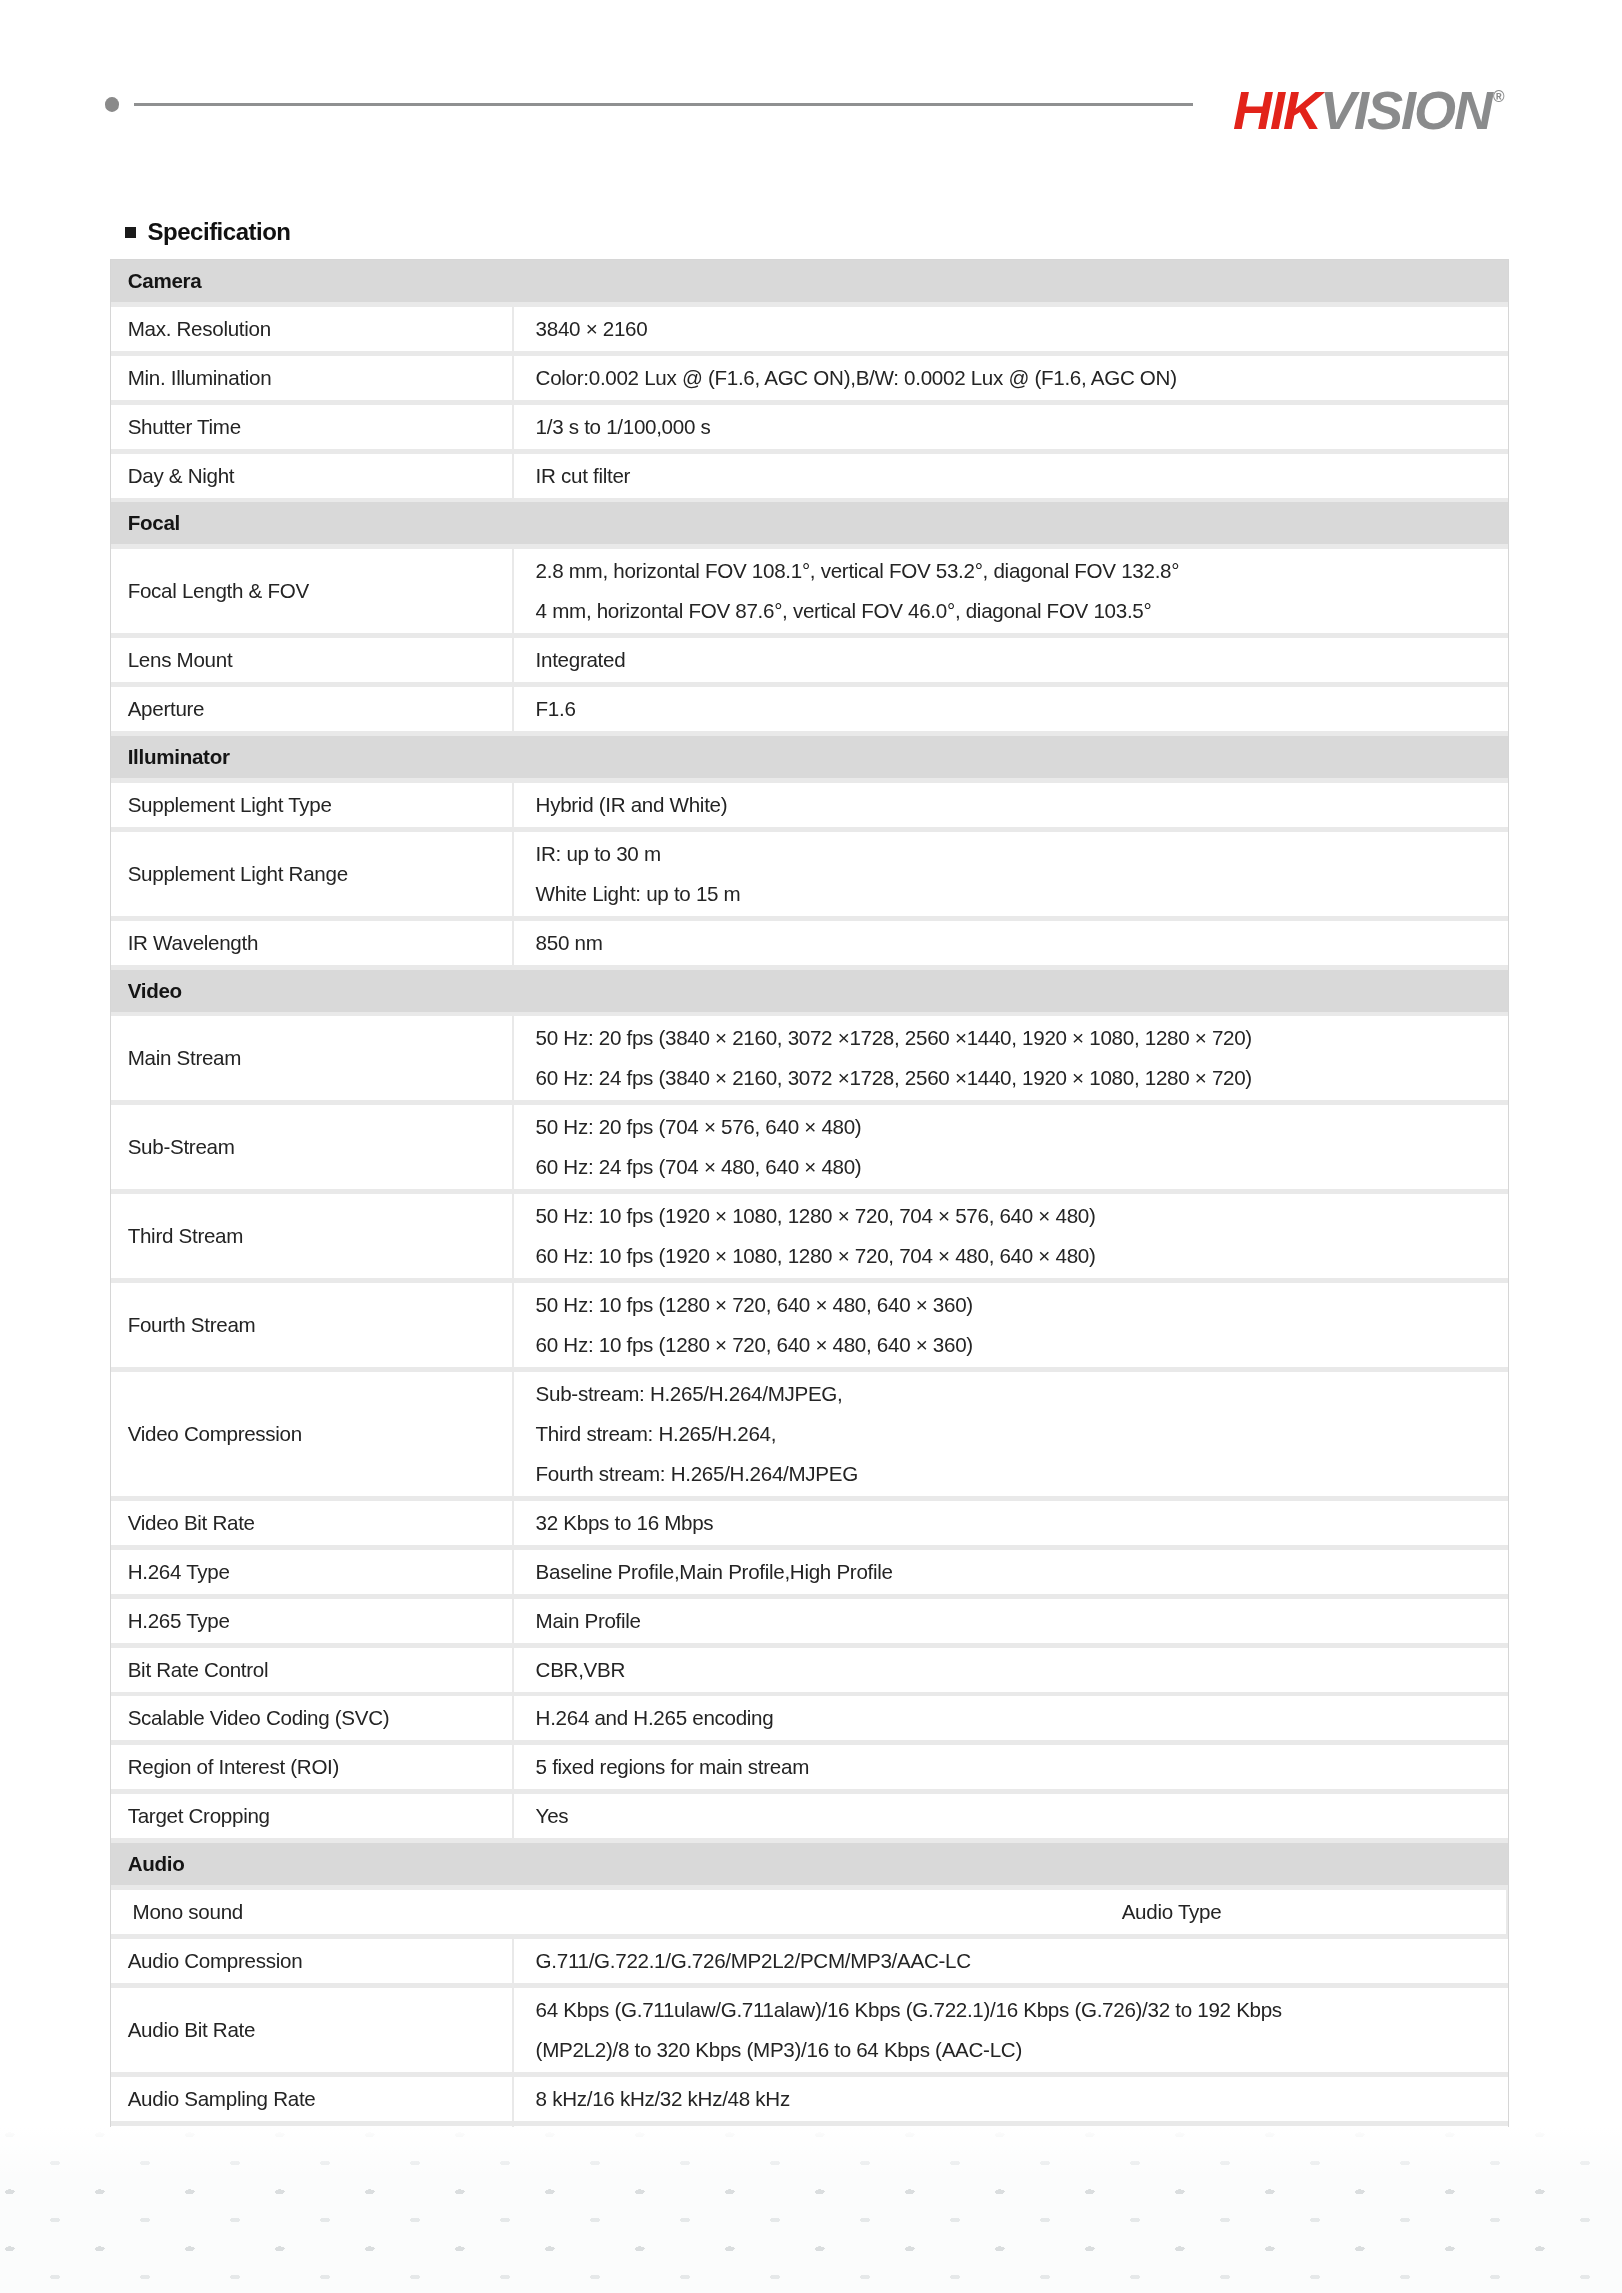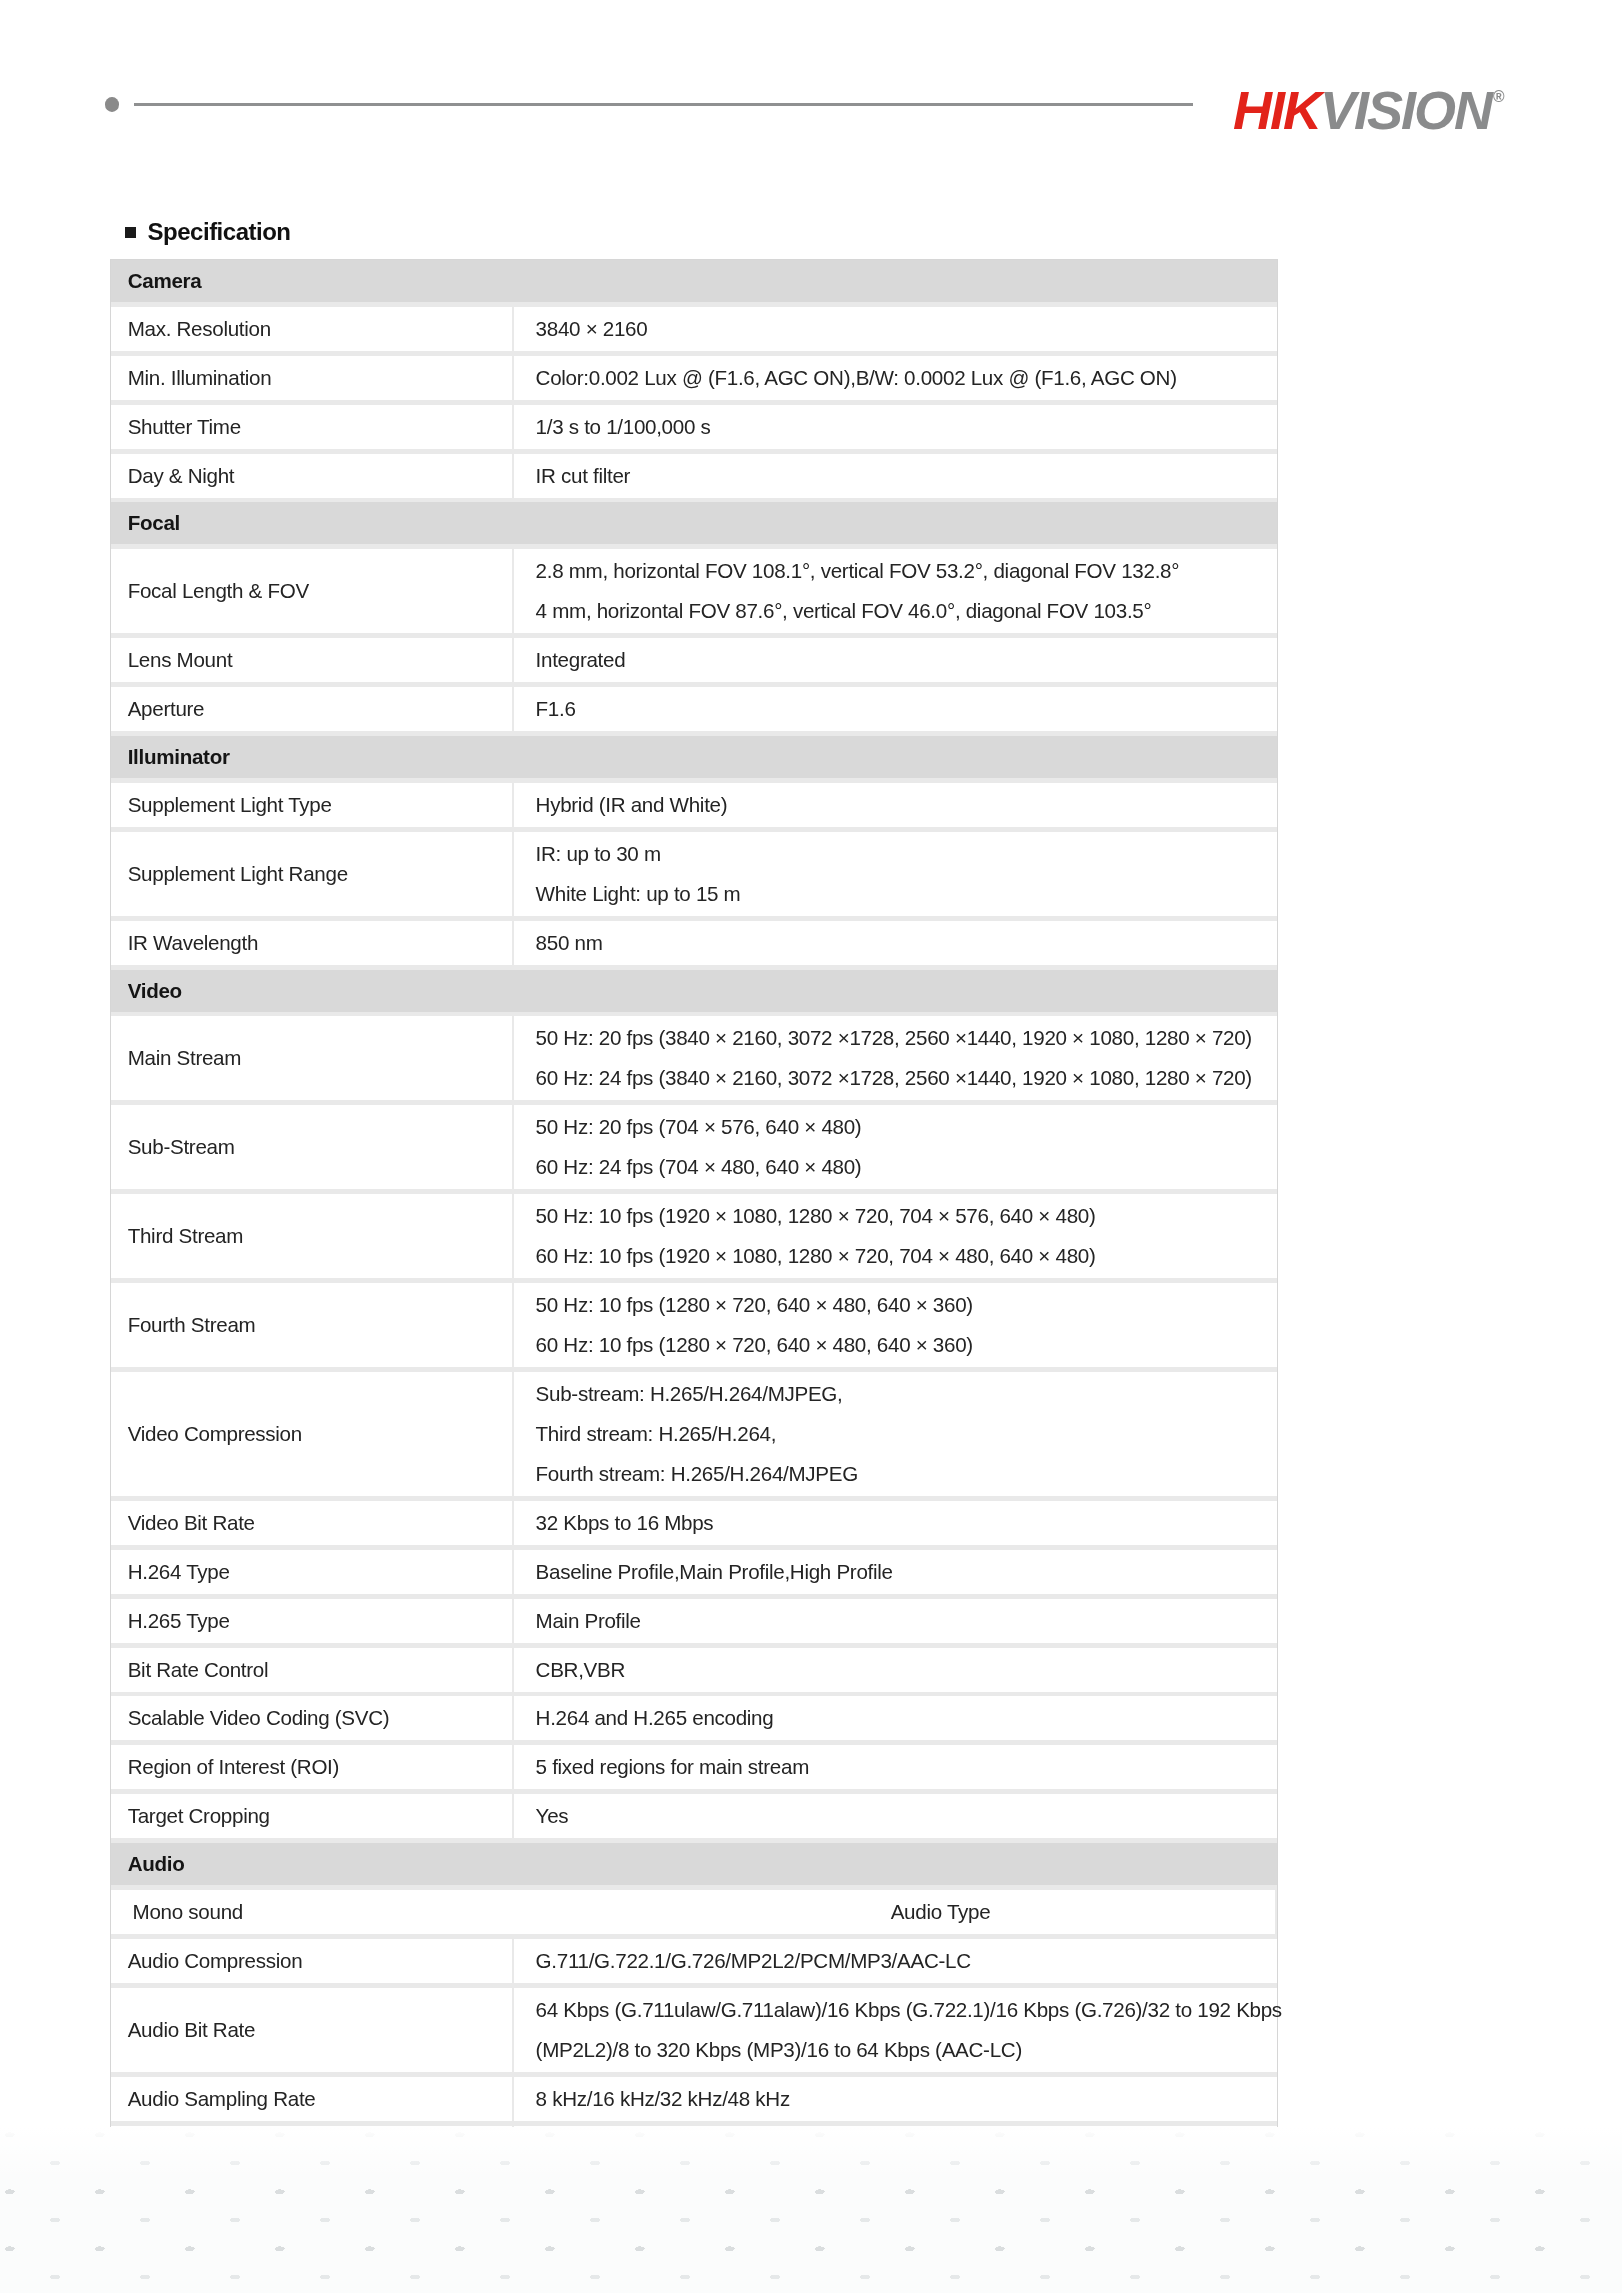--- a/index.html
+++ b/index.html
@@ -40,21 +40,21 @@
     width:10.8px; height:10.8px; background:#1a1a1a;
     margin-right:11.8px; margin-top:2px; flex:0 0 auto;
   }
   .page-title {
     margin:0; font-size:24px; font-weight:bold; color:#111;
     letter-spacing:-0.5px; line-height:35px;
   }
 
   
   .spec-table {
-    position:absolute; left:110px; top:259px; width:1168px;
+    position:absolute; left:110px; top:259px; width:1399px;
     background:#e9e9e9;
     border:1px solid #d6d6d6;
     display:flex; flex-direction:column; gap:4.9px;
     box-sizing:border-box;
   }
   .sec-header {
     background:#d9d9d9; height:42px;
     display:flex; align-items:center;
     padding-left:16.7px;
     font-size:20.6px; font-weight:bold; color:#151515;

